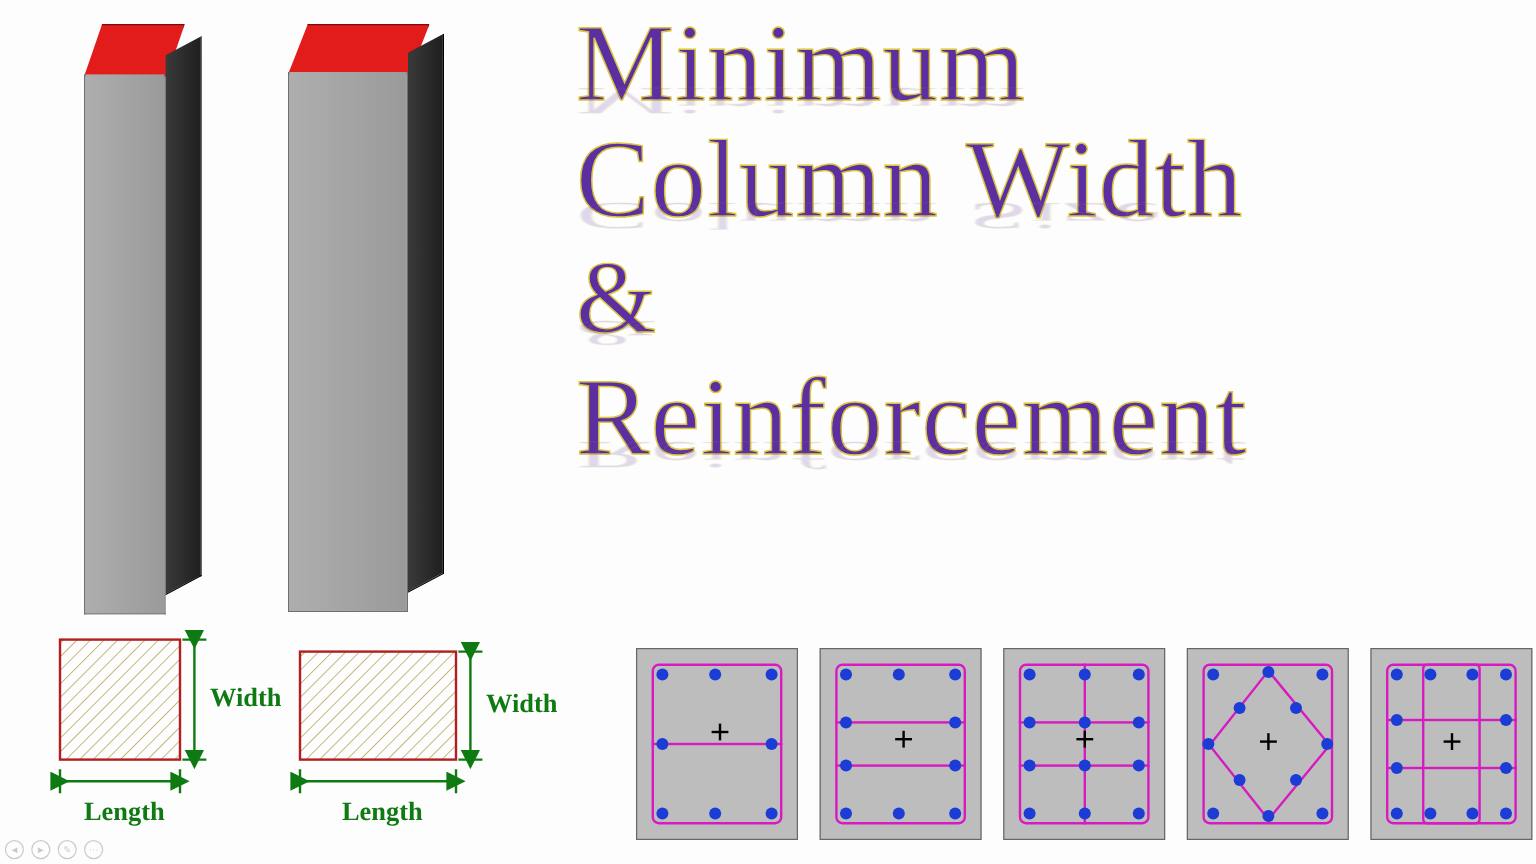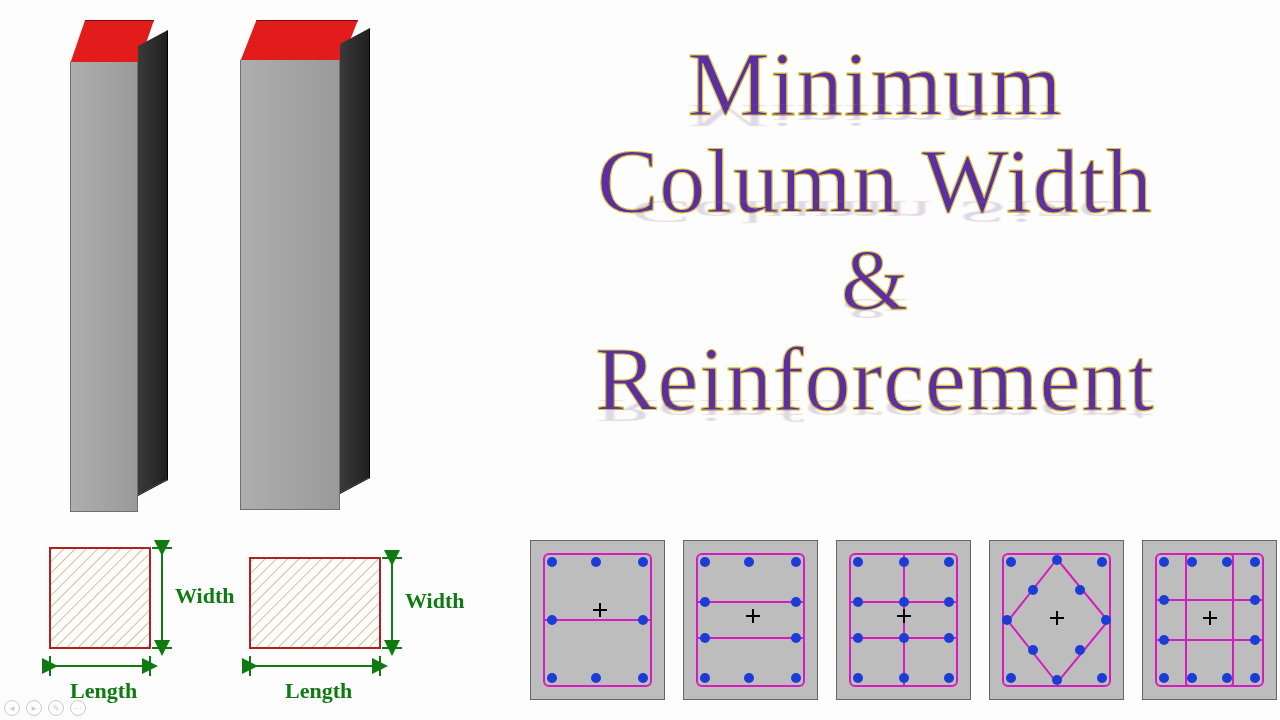--- a/index.html
+++ b/index.html
@@ -57,42 +57,41 @@
   .c2 .top-face  { width: 118px; height: 42px;
     clip-path: polygon(14% 0, 100% 0, 86% 100%, 0 100%);
     left: 0; top: 0;}
   .c2 .front-face{ width: 100px; height: 450px; left: 0;  top: 40px;}
   .c2 .side-face { width: 30px; height: 450px; left: 100px; top: 24px;
     transform: skewY(-28deg); transform-origin: top left;}
 
   
   .plan {
     position: absolute;
-    bottom: 12px;
+    bottom: 27px;
   }
   .plan.p1 { left: 40px; }
   .plan.p2 { left: 240px; }
   .plan svg { display:block; }
   .plan-label {
     position: absolute;
     color: #0f7a12;
     font-family: "Times New Roman", serif;
     font-weight: 600;
     font-size: 22px;
   }
   .lbl-width { writing-mode: horizontal-tb; }
   .lbl-length{ }
 
   
   .headline {
     position: absolute;
     left: 480px;
-    top: 36px;
+    top: 4px;
     width: 790px;
-    text-align: center;
   }
   .headline span {
     display: block;
     font-family: "Times New Roman", Georgia, serif;
     color: #5b2fa2;
     -webkit-text-stroke: 1.2px #d9c63b;
     font-size: 92px;
     line-height: 1.05;
     letter-spacing: 1px;
     font-weight: 400;

